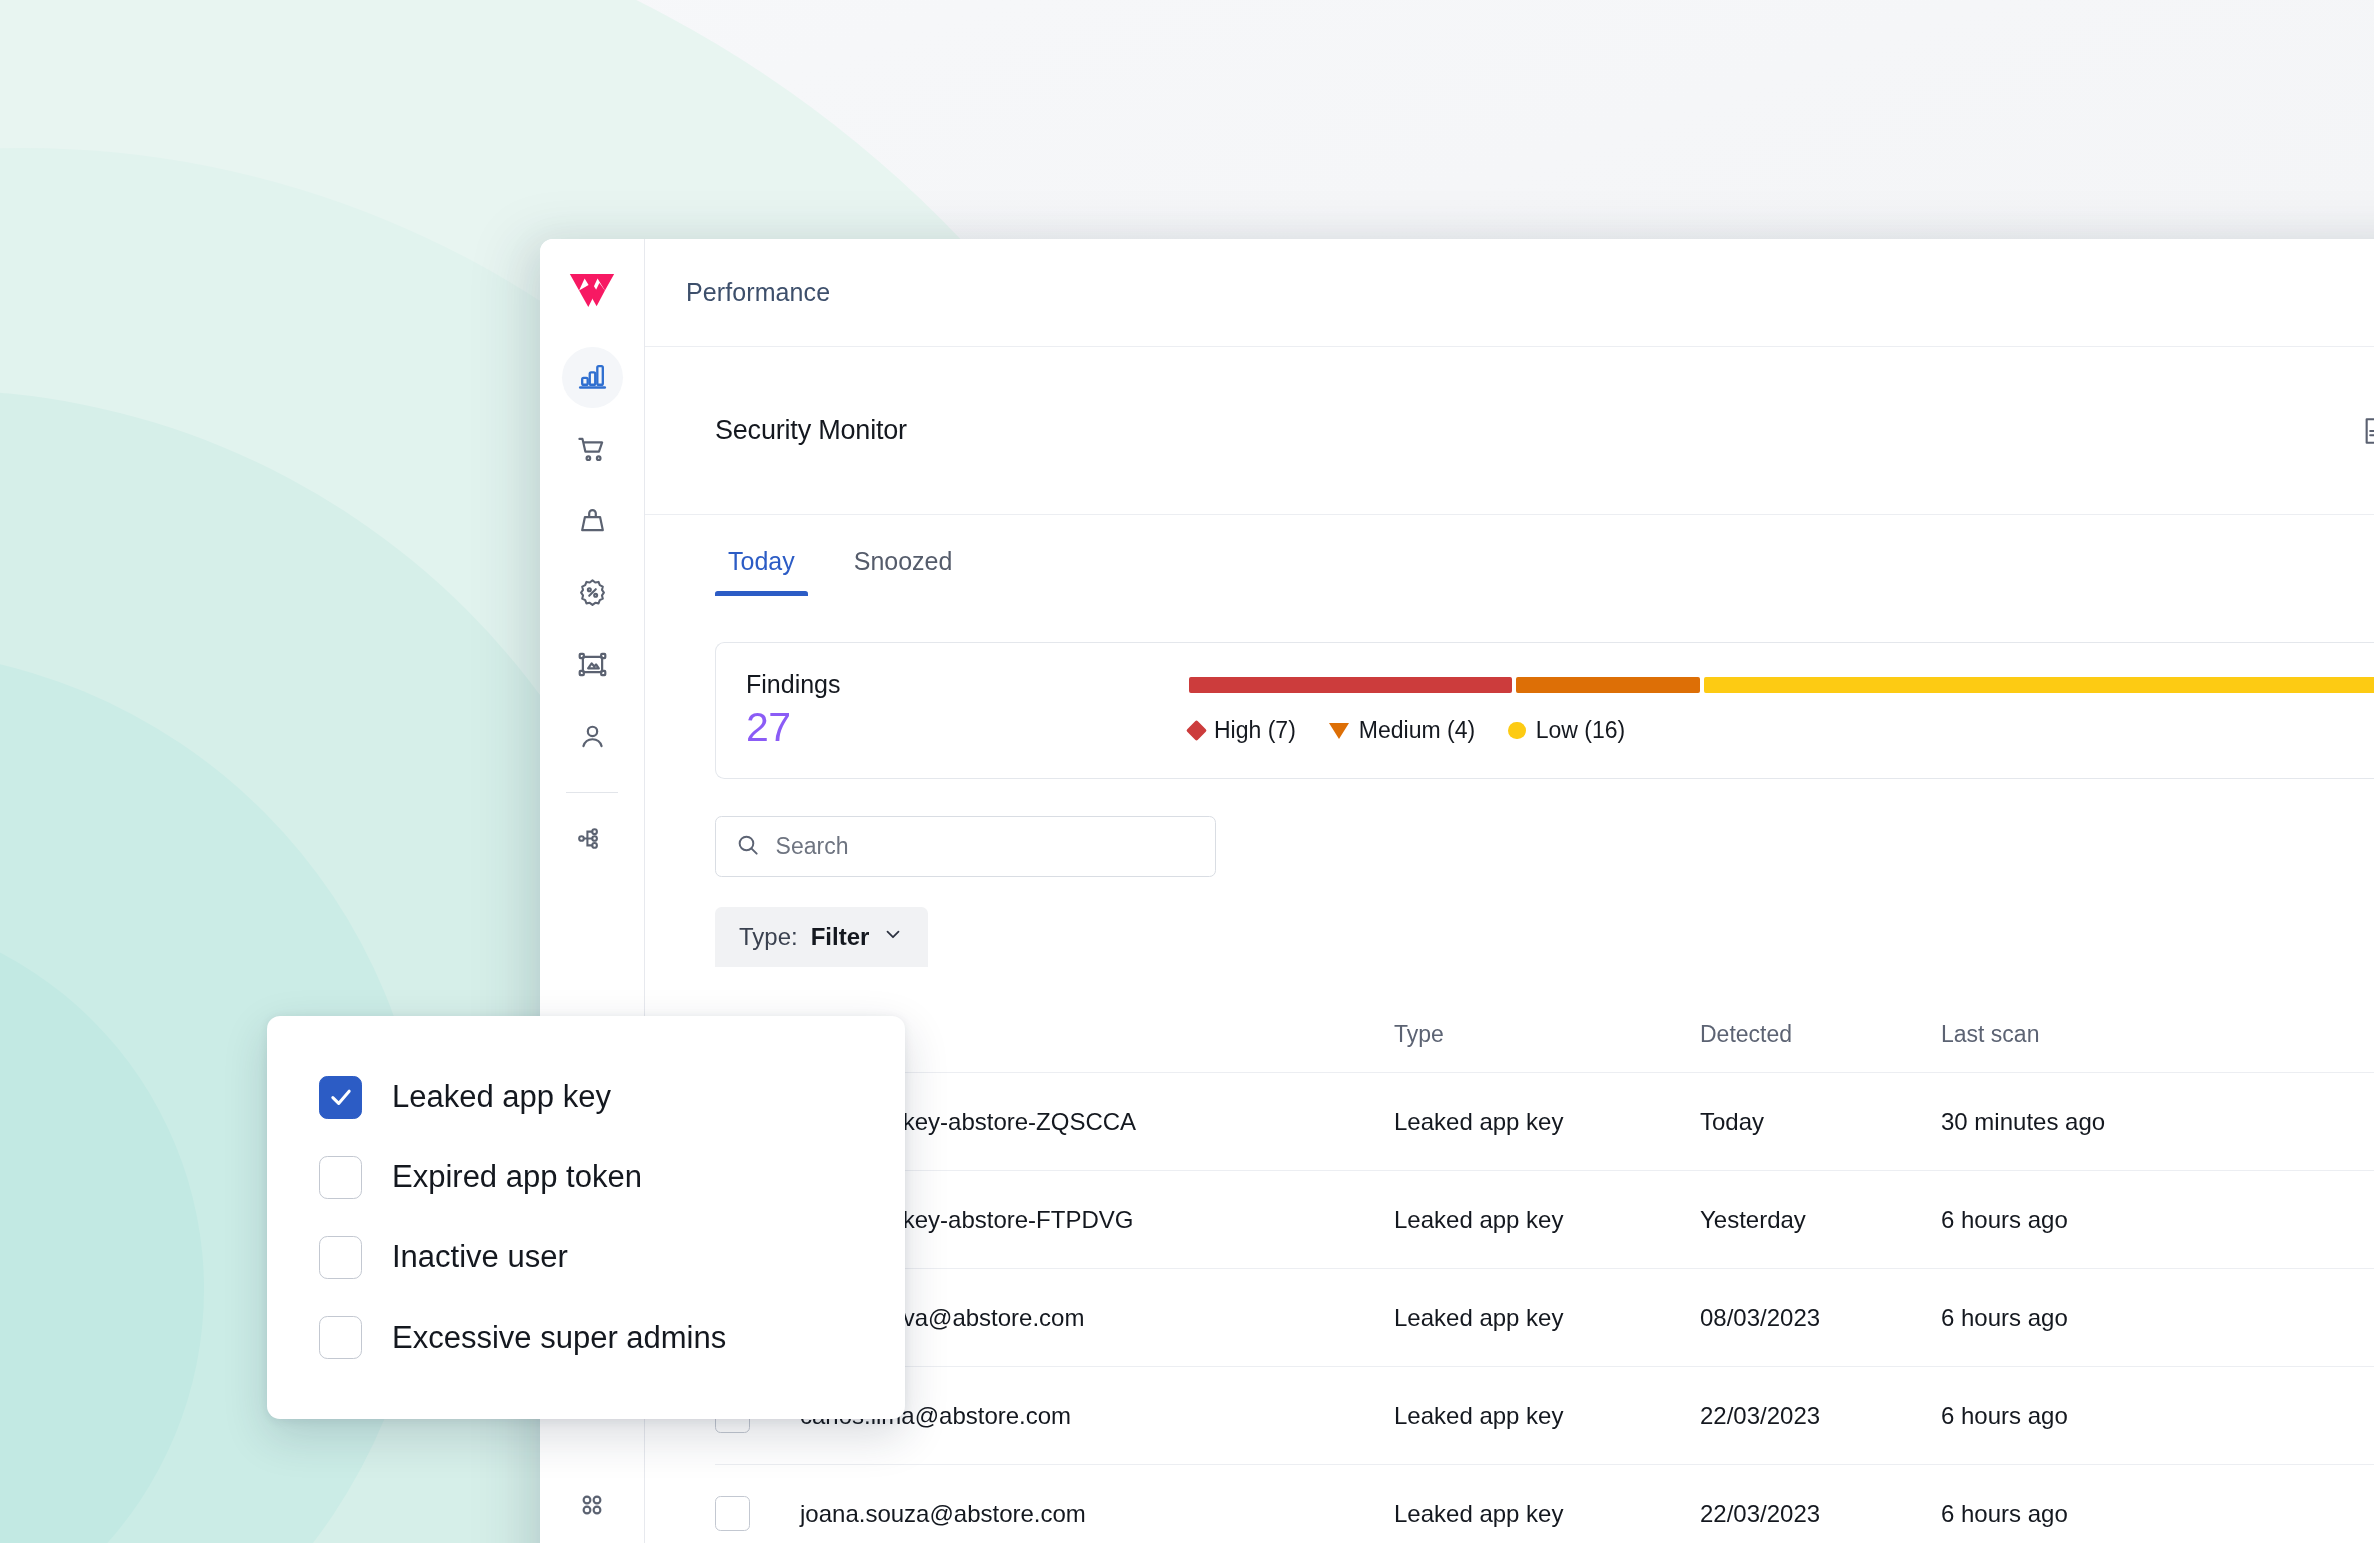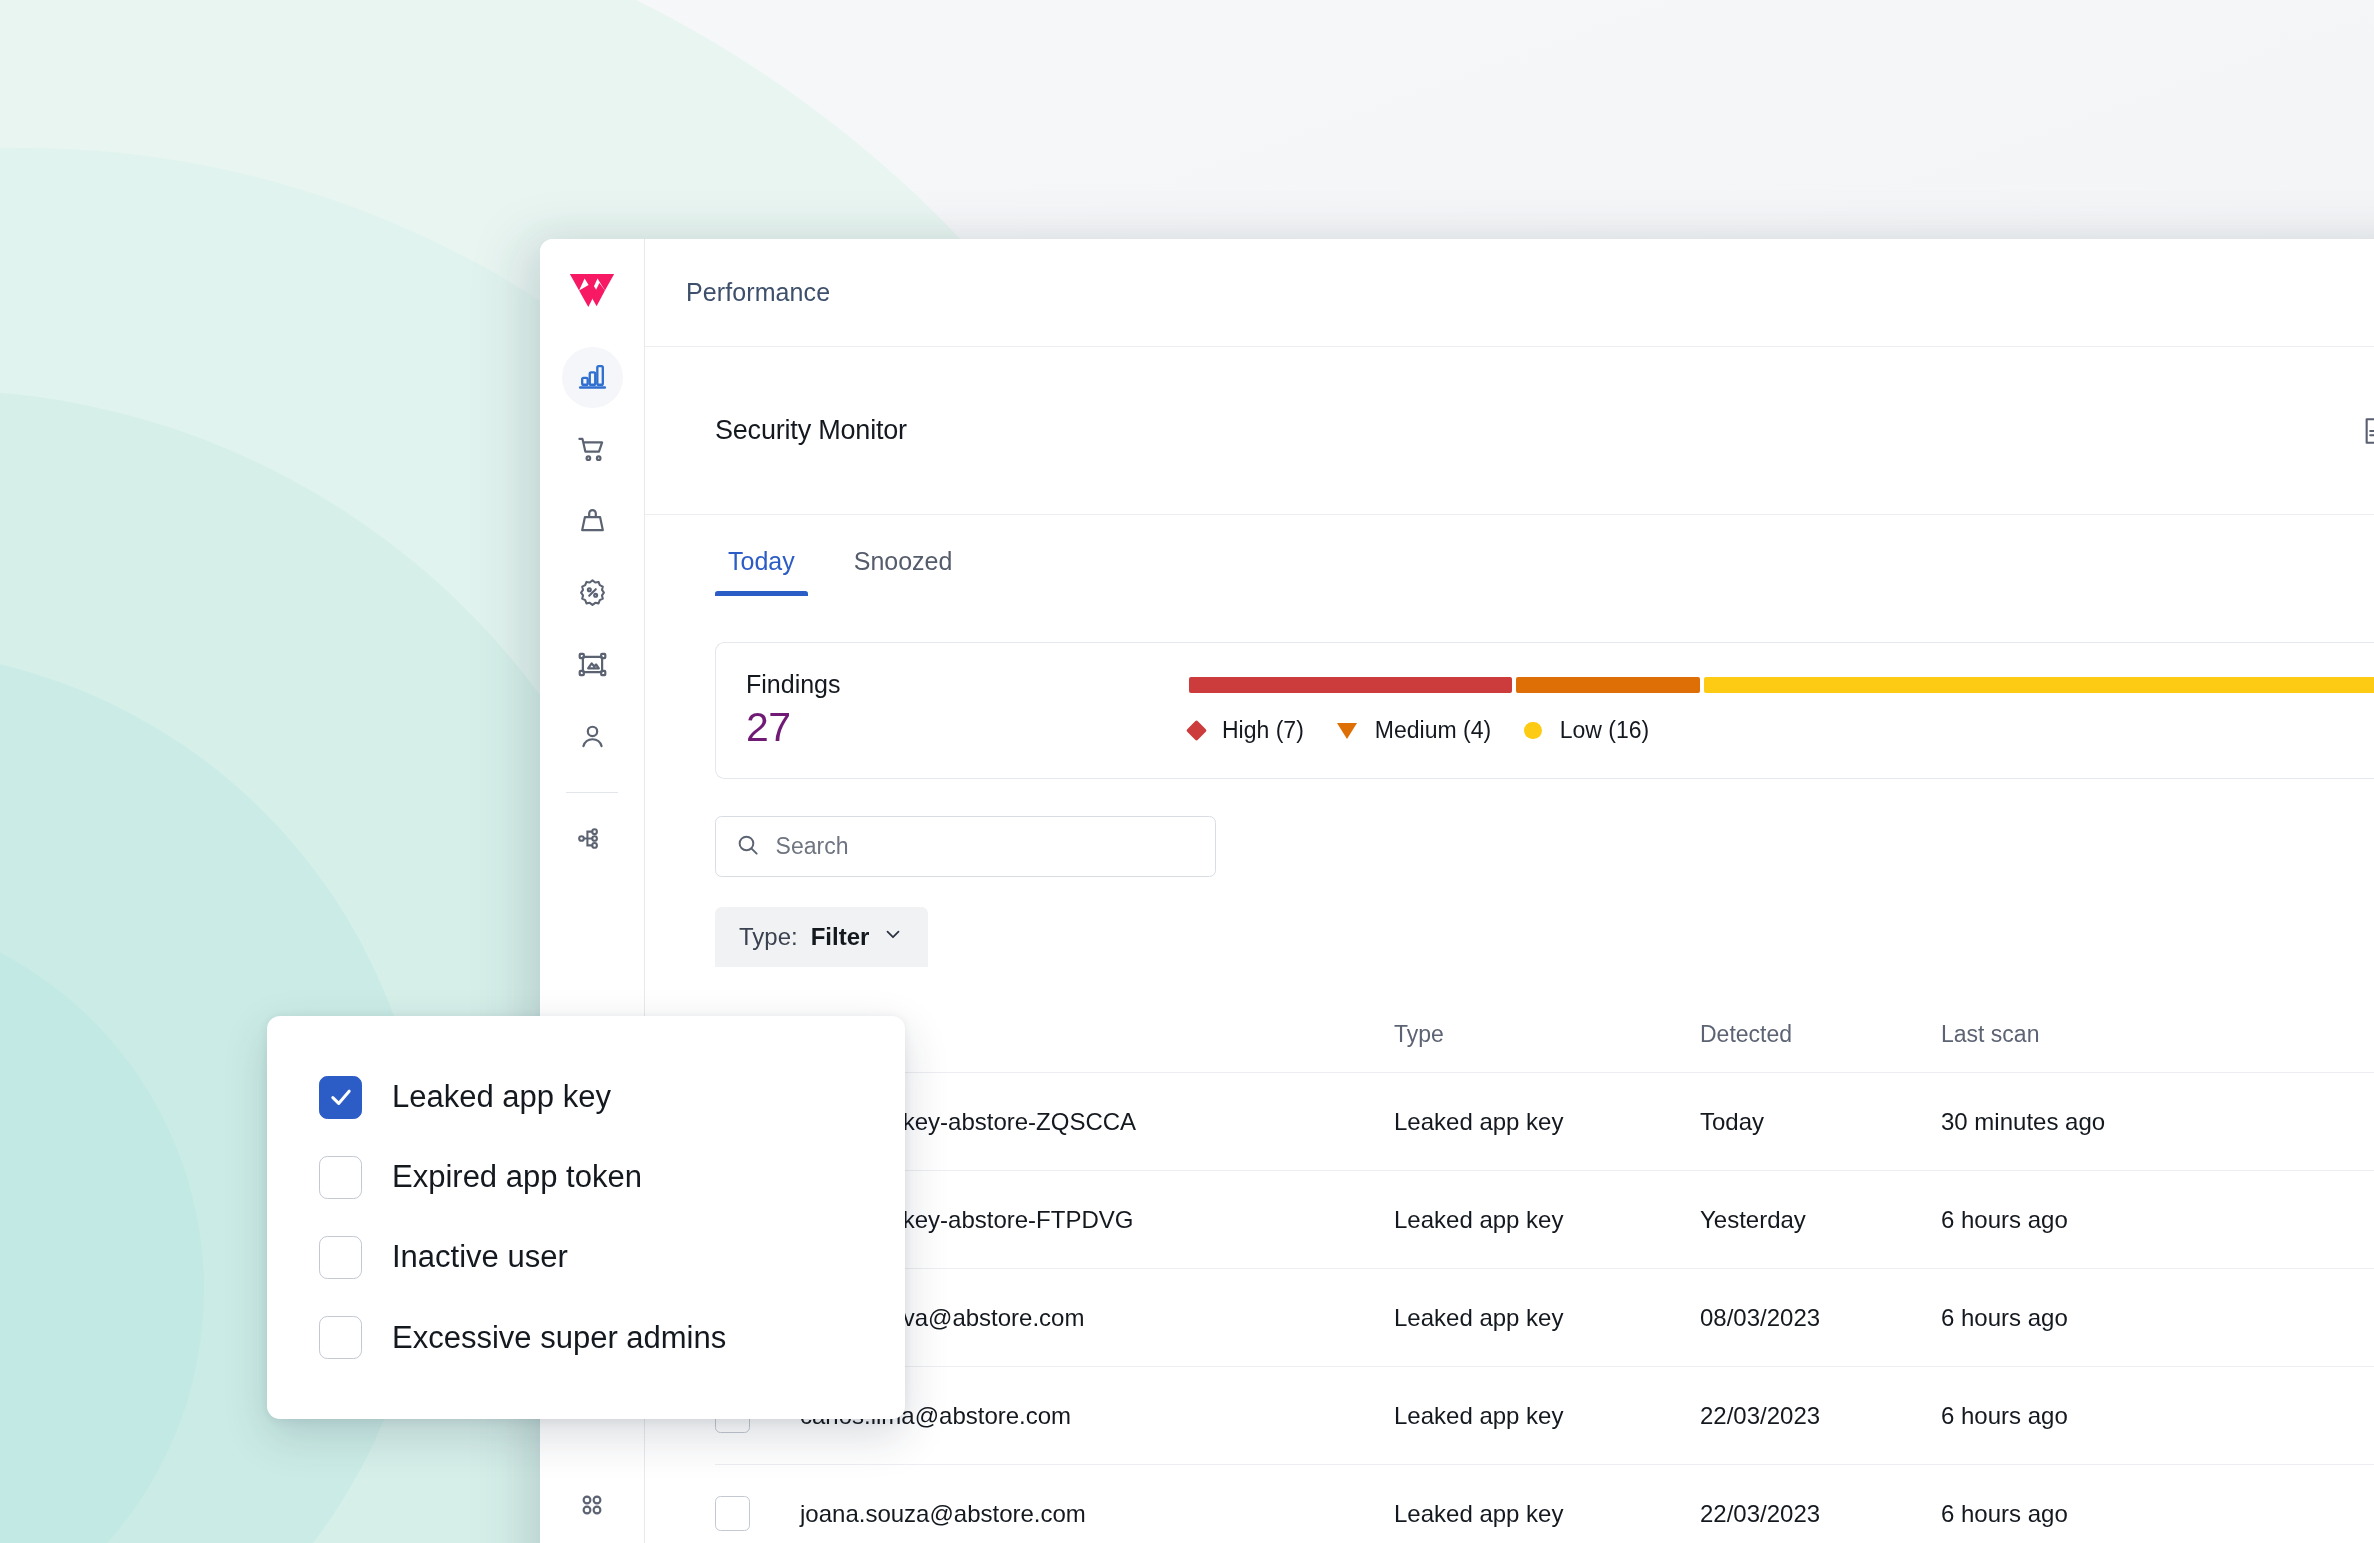--- a/index.html
+++ b/index.html
@@ -186,38 +186,38 @@
     flex: 0 0 473px;
     padding-left: 30px;
   }
   #findings-label {
     font-size: 25px;
     color: #14181f;
     margin-bottom: 5.6px;
   }
   #findings-count {
     font-size: 41px;
-    color: #701a75;
+    color: #8b5cf6;
     letter-spacing: -0.5px;
   }
   #findings-right {
     flex: 1 1 auto;
     padding-right: 0;
     min-width: 0;
   }
   #severity-bar {
     display: flex;
     gap: 3.7px;
     height: 16px;
     margin-bottom: 24px;
   }
   .sev-seg { height: 100%; border-radius: 1.9px; }
   #legend { display: flex; gap: 33px; align-items: center; }
   .legend-item {
-    display: flex; align-items: center; gap: 18px;
+    display: flex; align-items: center; gap: 10px;
     font-size: 23px;
     color: #14181f;
     white-space: nowrap;
   }
   .glyph-diamond {
     width: 15px; height: 15px;
     transform: rotate(45deg);
     border-radius: 1.9px;
   }
   .glyph-triangle {

